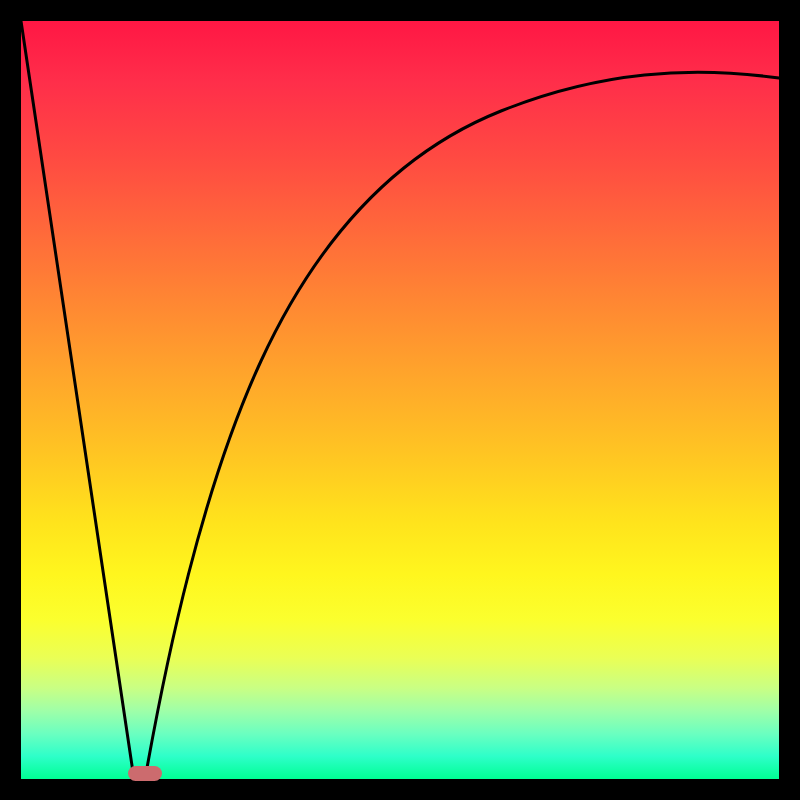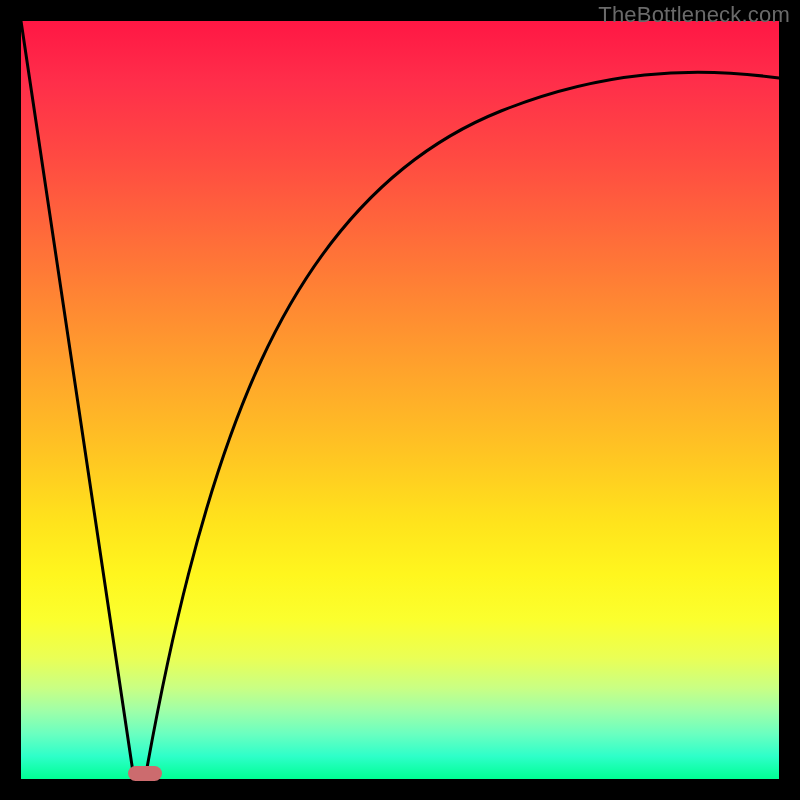--- a/index.html
+++ b/index.html
@@ -80,14 +80,13 @@
 
       <path d="M 124 758
                C 145 640, 180 470, 240 340
                C 300 210, 380 130, 480 90
                C 580 50, 670 45, 758 57" stroke="#000" stroke-width="3" fill="none" stroke-linecap="round"></path>
     </svg>
 
     <div class="marker" style="left:107px; width:34px; bottom:-2px;"></div>
   </div>
 
-  <div class="attribution">TheBottleneck.com</div>
 </div>
 
 </body></html>

